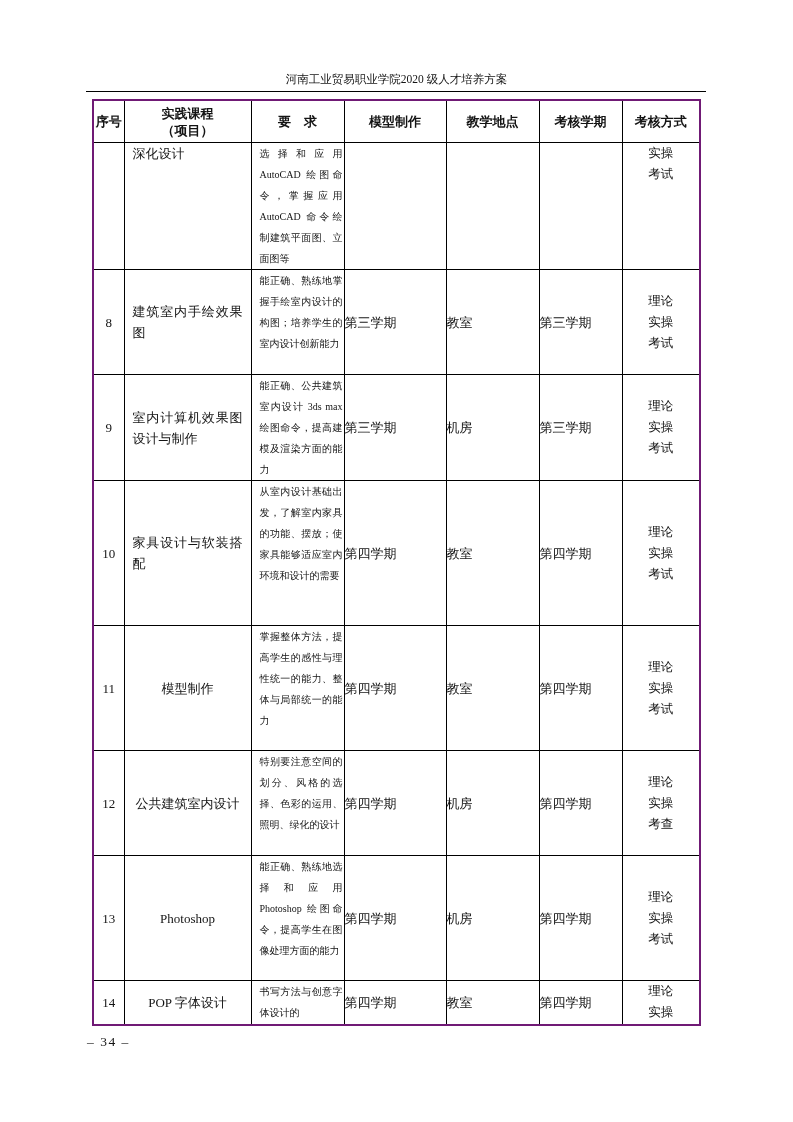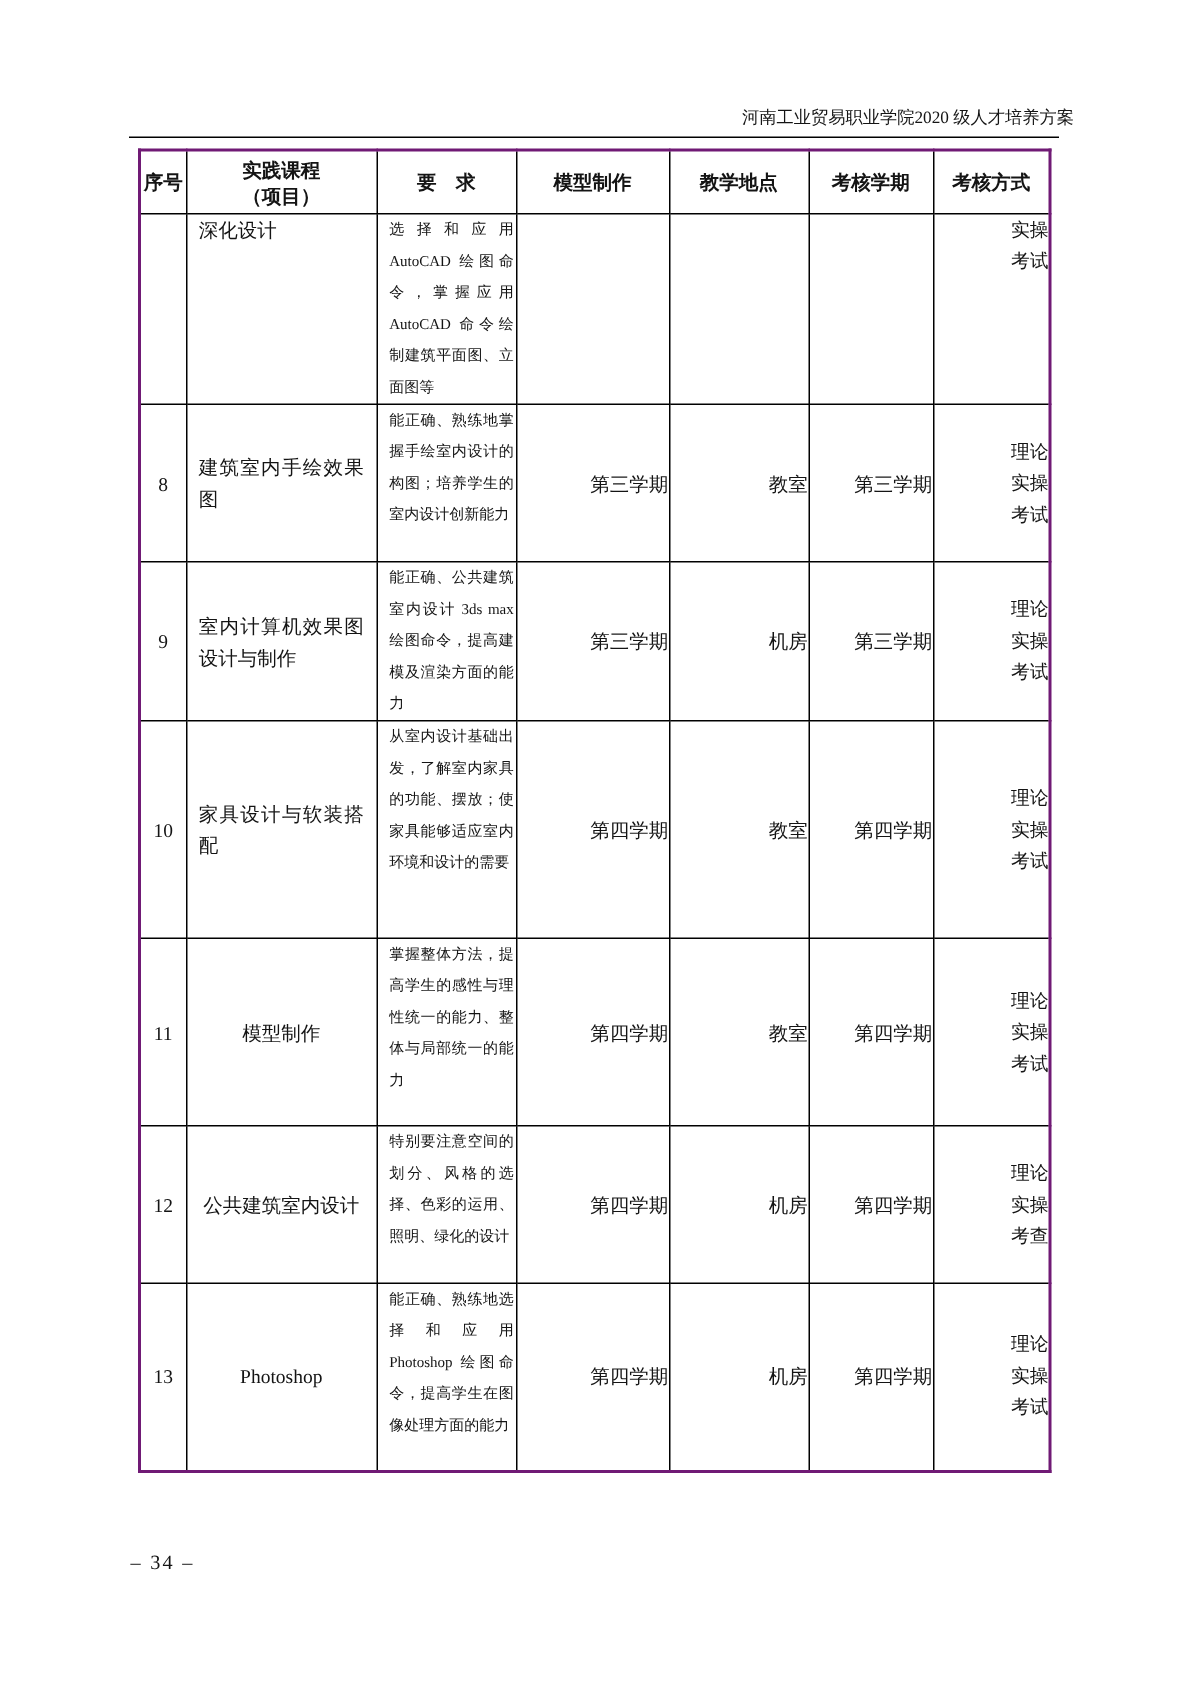--- a/index.html
+++ b/index.html
@@ -5,22 +5,22 @@
   html, body { margin: 0; padding: 0; }
   body {
     width: 793px; height: 1122px;
     background: #ffffff;
     position: relative;
     font-family: "Liberation Serif", "DejaVu Serif", serif;
     color: #141414;
     overflow: hidden;
   }
   .doc-header {
-    position: absolute; left: 97px; top: 72px; width: 619px;
-    display: flex; justify-content: flex-end; align-items: flex-end;
+    position: absolute; left: 87px; top: 72px; width: 619px;
+    display: flex; justify-content: center; align-items: flex-end;
     font-size: 11.5px; line-height: 15px;
   }
   .header-rule {
     position: absolute; left: 86px; top: 91px; width: 620px;
     border-top: 1.6px solid #000;
   }
   table.course-table {
     position: absolute; left: 92px; top: 99px; width: 607px;
     border-collapse: collapse; table-layout: fixed;
     border: 2px solid #701a75;
@@ -40,23 +40,23 @@
   td.cell-course {
     vertical-align: middle; padding: 0 8px;
     text-align: justify; text-justify: distribute;
   }
   td.cell-course.align-center { text-align: center; }
   td.cell-req {
     vertical-align: top; padding: 0 1px 0 8px;
     font-size: 10px;
     text-align: justify; text-justify: distribute; margin-left: 28px;
   }
-  td.cell-center { text-align: right; vertical-align: middle; }
+  td.cell-center { text-align: left; vertical-align: middle; }
   td.cell-method {
-    text-align: right; vertical-align: middle;
+    text-align: center; vertical-align: middle;
     white-space: pre-line; font-size: 12.5px;
   }
   tr.row-continuation td { vertical-align: top; }
   .doc-footer {
     position: absolute; left: 87px; top: 1034px;
     font-size: 13.5px; letter-spacing: 1.5px;
   }
 </style>
 </head>
 <body>
@@ -159,16 +159,26 @@
         <td class="cell-num">13</td>
         <td class="cell-course align-center">Photoshop</td>
         <td class="cell-req">能正确、熟练地选择和应用 Photoshop 绘图命令，提高学生在图像处理方面的能力</td>
         <td class="cell-center">第四学期</td>
         <td class="cell-center">机房</td>
         <td class="cell-center">第四学期</td>
         <td class="cell-method">理论
 实操
 考试</td>
       </tr>
+      <tr style="height: 44px;">
+        <td class="cell-num">14</td>
+        <td class="cell-course align-center">POP 字体设计</td>
+        <td class="cell-req">书写方法与创意字体设计的</td>
+        <td class="cell-center">第四学期</td>
+        <td class="cell-center">教室</td>
+        <td class="cell-center">第四学期</td>
+        <td class="cell-method">理论
+实操</td>
+      </tr>
     </tbody>
 </table>
 
 <div class="doc-footer">– 34 –</div>
 
 </body></html>

